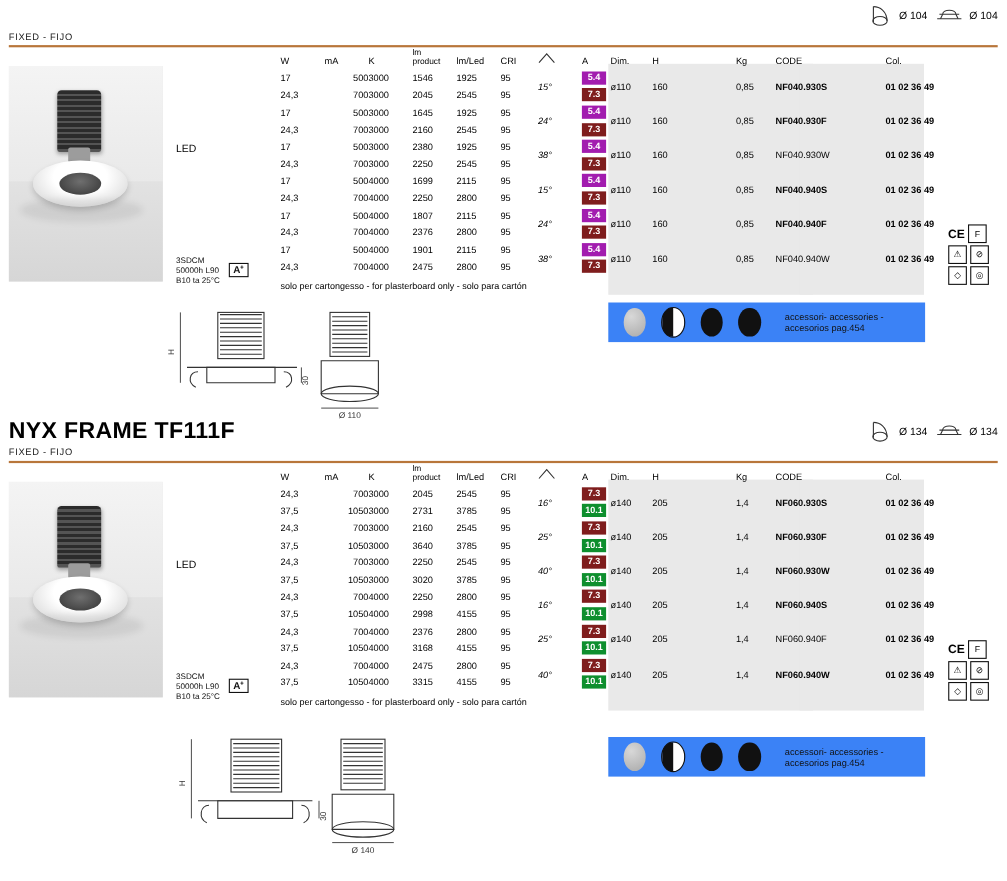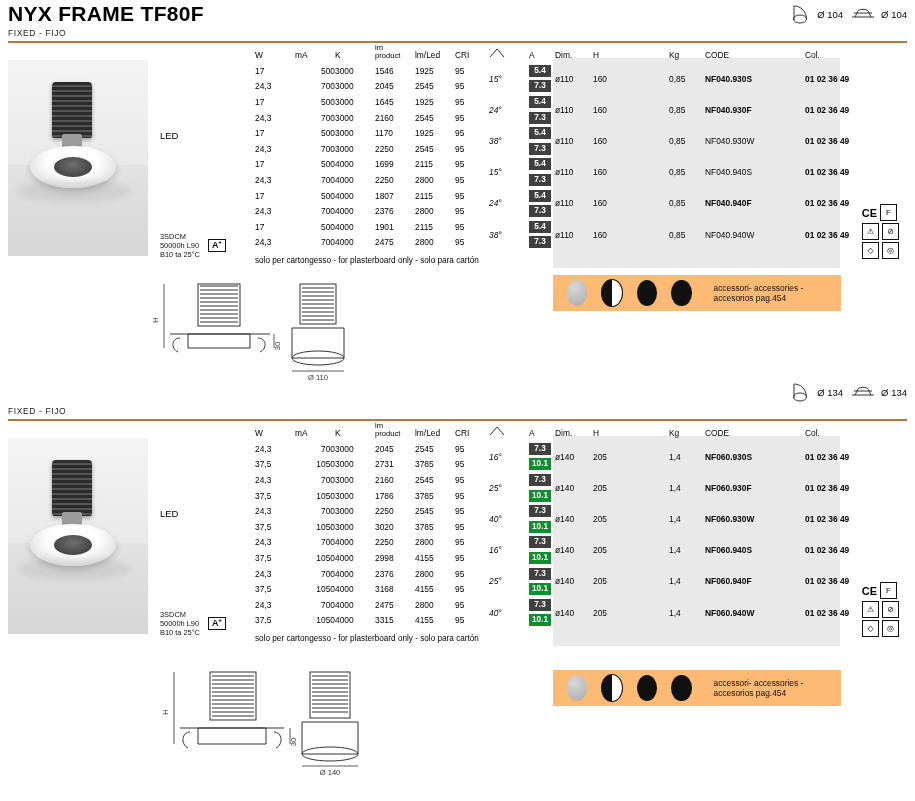--- a/index.html
+++ b/index.html
@@ -97,34 +97,34 @@
   .c-dim{width:38px;}
   .c-h{width:76px;}
   .c-kg{width:36px;}
   .c-code{width:100px;}
   .c-col{width:60px;}
 
   .abox{
     display:inline-block;width:22px;text-align:center;color:#fff;font-weight:bold;
     font-size:8.2px;line-height:12px;
   }
-  .a-red{background:#404040;}
-  .a-dred{background:#404040;}
+  .a-red{background:#a21caf;}
+  .a-dred{background:#7f1d1d;}
   .a-green{background:#0e8f2e;}
 
   .shade-a{position:absolute;background:#e9e9e9;}
   .shade-code{position:absolute;background:#e9e9e9;}
 
   .note{
     position:absolute;font-size:8.2px;
   }
 
   
   .acc{
-    position:absolute;height:36px;background:#fdba74;display:flex;align-items:center;
+    position:absolute;height:36px;background:#3b82f6;display:flex;align-items:center;
   }
   .acc .sw{width:26px;height:26px;border-radius:50%;margin-left:14px;}
   .sw1{background:radial-gradient(circle at 35% 30%,#d8d8d8,#a9a9a9);}
   .sw2{background:linear-gradient(90deg,#111 50%,#fff 50%);border:1px solid #111;}
   .sw3{background:#111;}
   .sw4{background:#111;}
   .acc .txt{font-size:8.4px;margin-left:22px;color:#111;}
 
   
   .marks{position:absolute;display:flex;flex-direction:column;gap:2px;align-items:flex-start;}
@@ -135,21 +135,20 @@
   
   .draw{position:absolute;}
   .dim-lbl{font-size:7.6px;text-anchor:middle;}
 </style>
 </head>
 <body>
 
 <div class="section" style="position:absolute;left:0;top:0;width:915px;height:385px;">
 
   <div class="sec-head">
-    <div class="title">NYX FRAME TF80F</div>
     <div class="subtitle">FIXED -  FIJO</div>
     <div class="rule"></div>
     <div class="head-icons">
       <div class="ic">
         <svg class="cutout-svg" width="24" height="24" viewBox="0 0 24 24">
           <path d="M6 4 L6 18" stroke="#333" stroke-width="1" fill="none"></path>
           <ellipse cx="12" cy="17" rx="6.5" ry="4" stroke="#333" stroke-width="1" fill="none"></ellipse>
           <path d="M6 4 C12 4 18 8 18.5 17" stroke="#333" stroke-width="1" fill="none"></path>
         </svg>
         <span class="lbl">Ø 104</span>
@@ -260,21 +259,21 @@
             <td class="c-k">3000</td>
             <td class="c-lm">2160</td>
             <td class="c-lmw">2545</td>
             <td class="c-cri">95</td>
             <td class="c-a"><span class="abox a-dred">7.3</span></td>
           </tr>
           <tr>
             <td class="c-w">17</td>
             <td class="c-ma">500</td>
             <td class="c-k">3000</td>
-            <td class="c-lm">1170</td>
+            <td class="c-lm">2380</td>
             <td class="c-lmw">1925</td>
             <td class="c-cri">95</td>
             <td class="c-beam" rowspan="2">38°</td>
             <td class="c-a"><span class="abox a-red">5.4</span></td>
             <td class="c-dim" rowspan="2">ø110</td>
             <td class="c-h" rowspan="2">160</td>
             <td class="c-kg" rowspan="2">0,85</td>
             <td class="c-code" rowspan="2" style="font-weight: normal;">NF040.930W</td>
             <td class="c-col" rowspan="2" style="font-weight: bold;">01 02 36 49</td>
           </tr>
@@ -292,21 +291,21 @@
             <td class="c-ma">500</td>
             <td class="c-k">4000</td>
             <td class="c-lm">1699</td>
             <td class="c-lmw">2115</td>
             <td class="c-cri">95</td>
             <td class="c-beam" rowspan="2">15°</td>
             <td class="c-a"><span class="abox a-red">5.4</span></td>
             <td class="c-dim" rowspan="2">ø110</td>
             <td class="c-h" rowspan="2">160</td>
             <td class="c-kg" rowspan="2">0,85</td>
-            <td class="c-code" rowspan="2" style="font-weight: normal;">NF040.940S</td>
+            <td class="c-code" rowspan="2" style="font-weight: bold;">NF040.940S</td>
             <td class="c-col" rowspan="2" style="font-weight: bold;">01 02 36 49</td>
           </tr>
           <tr>
             <td class="c-w">24,3</td>
             <td class="c-ma">700</td>
             <td class="c-k">4000</td>
             <td class="c-lm">2250</td>
             <td class="c-lmw">2800</td>
             <td class="c-cri">95</td>
             <td class="c-a"><span class="abox a-dred">7.3</span></td>
@@ -429,20 +428,21 @@
       <ellipse cx="168" cy="82" rx="26" ry="7" fill="none" stroke="#333" stroke-width="1"></ellipse>
       <line x1="142" y1="95" x2="194" y2="95" stroke="#333" stroke-width="0.8"></line>
       <text x="168" y="104" class="dim-lbl" fill="#333">Ø 110</text>
     </svg>
   </div>
 </div>
 
 <div class="section" style="position:absolute;left:0;top:378px;width:915px;height:423px;">
 
   <div class="sec-head">
+    <div class="title">NYX FRAME TF111F</div>
     <div class="subtitle">FIXED -  FIJO</div>
     <div class="rule"></div>
     <div class="head-icons">
       <div class="ic">
         <svg class="cutout-svg" width="24" height="24" viewBox="0 0 24 24">
           <path d="M6 4 L6 18" stroke="#333" stroke-width="1" fill="none"></path>
           <ellipse cx="12" cy="17" rx="6.5" ry="4" stroke="#333" stroke-width="1" fill="none"></ellipse>
           <path d="M6 4 C12 4 18 8 18.5 17" stroke="#333" stroke-width="1" fill="none"></path>
         </svg>
         <span class="lbl">Ø 134</span>
@@ -544,21 +544,21 @@
             <td class="c-dim" rowspan="2">ø140</td>
             <td class="c-h" rowspan="2">205</td>
             <td class="c-kg" rowspan="2">1,4</td>
             <td class="c-code" rowspan="2" style="font-weight: bold;">NF060.930F</td>
             <td class="c-col" rowspan="2" style="font-weight: bold;">01 02 36 49</td>
           </tr>
           <tr>
             <td class="c-w">37,5</td>
             <td class="c-ma">1050</td>
             <td class="c-k">3000</td>
-            <td class="c-lm">1786</td>
+            <td class="c-lm">3640</td>
             <td class="c-lmw">3785</td>
             <td class="c-cri">95</td>
             <td class="c-a"><span class="abox a-green">10.1</span></td>
           </tr>
           <tr>
             <td class="c-w">24,3</td>
             <td class="c-ma">700</td>
             <td class="c-k">3000</td>
             <td class="c-lm">2250</td>
             <td class="c-lmw">2545</td>
@@ -609,21 +609,21 @@
             <td class="c-ma">700</td>
             <td class="c-k">4000</td>
             <td class="c-lm">2376</td>
             <td class="c-lmw">2800</td>
             <td class="c-cri">95</td>
             <td class="c-beam" rowspan="2">25°</td>
             <td class="c-a"><span class="abox a-dred">7.3</span></td>
             <td class="c-dim" rowspan="2">ø140</td>
             <td class="c-h" rowspan="2">205</td>
             <td class="c-kg" rowspan="2">1,4</td>
-            <td class="c-code" rowspan="2" style="font-weight: bold;">NF060.940F</td>
+            <td class="c-code" rowspan="2" style="font-weight: normal;">NF060.940F</td>
             <td class="c-col" rowspan="2" style="font-weight: bold;">01 02 36 49</td>
           </tr>
           <tr>
             <td class="c-w">37,5</td>
             <td class="c-ma">1050</td>
             <td class="c-k">4000</td>
             <td class="c-lm">3168</td>
             <td class="c-lmw">4155</td>
             <td class="c-cri">95</td>
             <td class="c-a"><span class="abox a-green">10.1</span></td>

